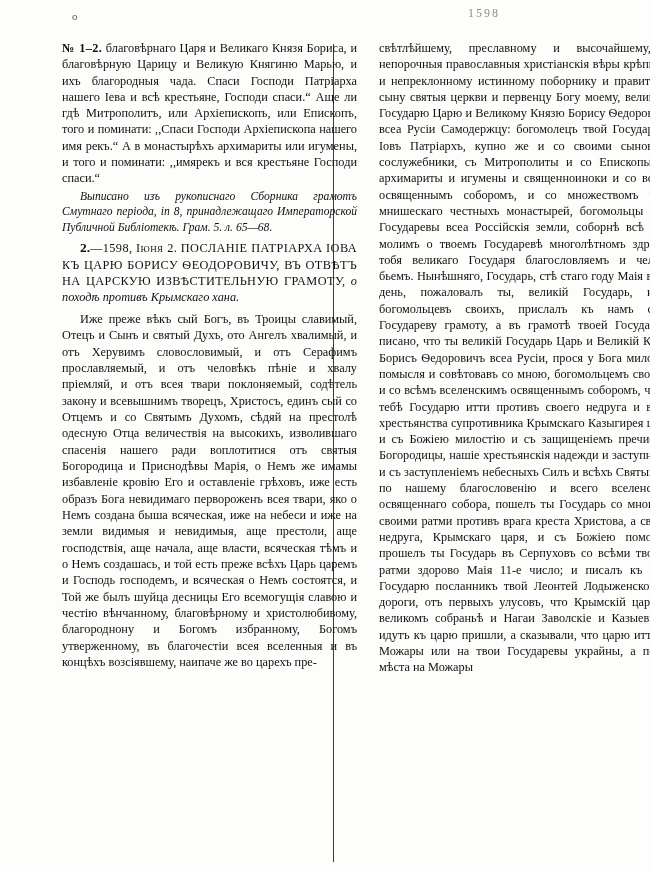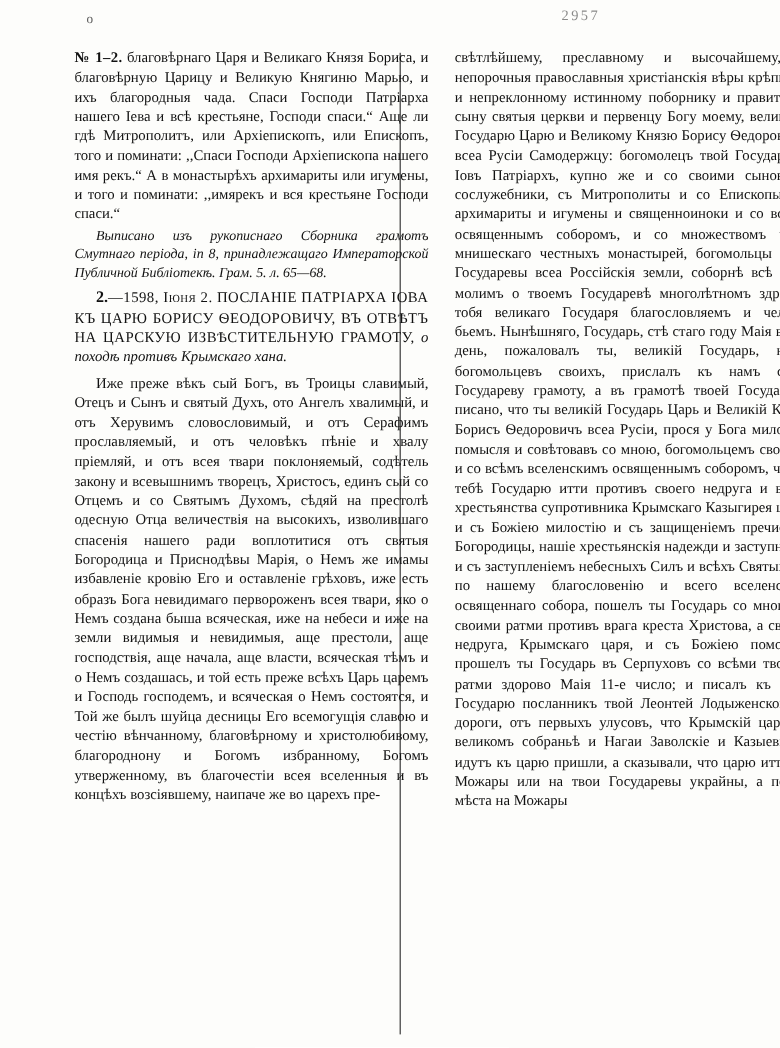--- a/index.html
+++ b/index.html
@@ -116,21 +116,21 @@
   }
   .tight { line-height: 16.3px; }
 </style>
 </head>
 <body>
 
 <div class="page">
 
   <div class="top-marks">
     <div class="folio-left">о</div>
-    <div class="folio-right">2957</div>
+    <div class="folio-right">1598</div>
   </div>
 
   <div class="rule"></div>
 
   <div class="columns">
 
     <div class="col left">
       <p class="para tight"><span class="entry-no">№ 1–2.</span><span> благовѣрнаго Царя и Великаго Князя Бориса, и благовѣрную Царицу и Великую Княгиню Марью, и ихъ благородныя чада. Спаси Господи Патріарха нашего Іева и всѣ крестьяне, Господи спаси.“ Аще ли гдѣ Митрополитъ, или Архіепископъ, или Епископъ, того и поминати: ,,Спаси Господи Архіепископа нашего имя рекъ.“ А в монастырѣхъ архимариты или игумены, и того и поминати: ,,имярекъ и вся крестьяне Господи спаси.“</span></p>
 
       <p class="src">

